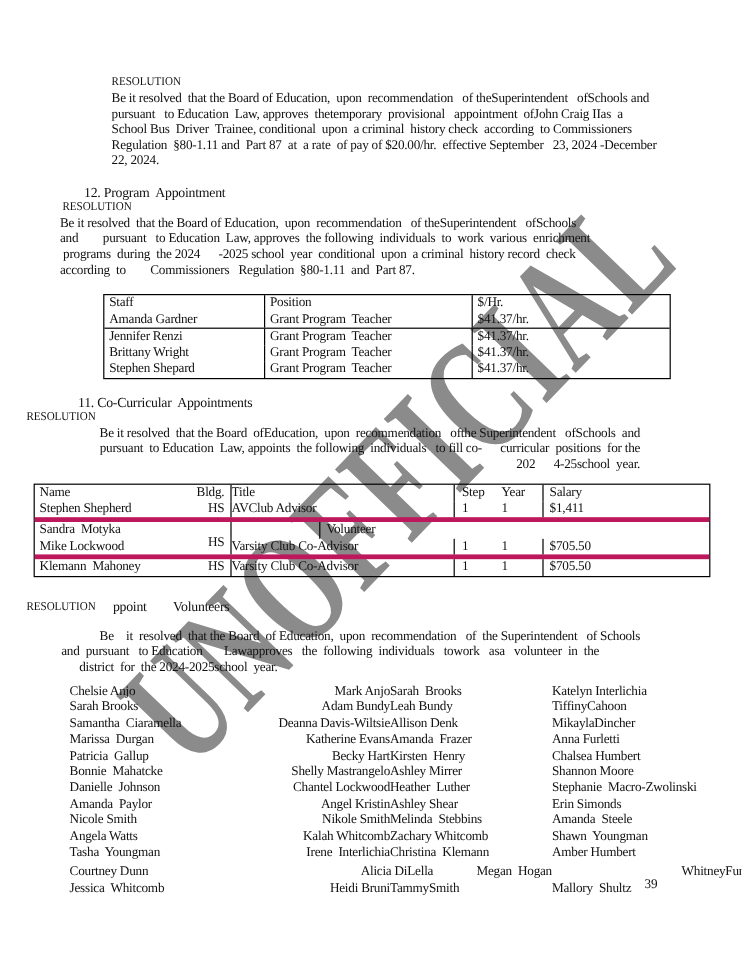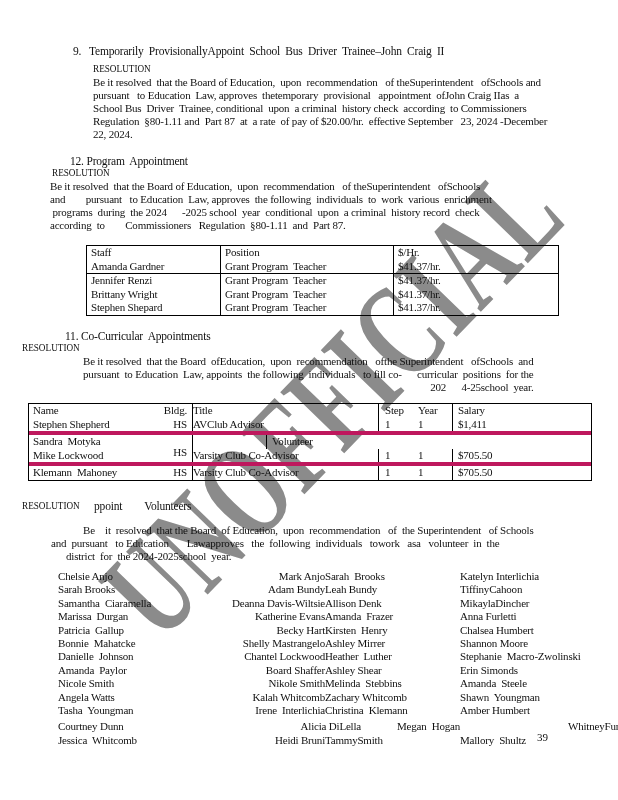--- a/index.html
+++ b/index.html
@@ -55,21 +55,20 @@
 </style>
 </head>
 <body>
 
 <div class="page">
 
   <div class="wm">UNOFFICIAL</div>
 
   <div class="content">
 
-    <div class="abs heading" style="left:73px;top:45px;">9.   Temporarily  ProvisionallyAppoint  School  Bus  Driver  Trainee–John  Craig  II</div>
     <div class="abs res" style="left:93px;top:63px;">RESOLUTION</div>
     <div class="abs body-text" style="left:93px;top:76px;">
       <div class="line">Be it resolved  that the Board of Education,  upon  recommendation   of theSuperintendent   ofSchools and</div>
       <div class="line">pursuant   to Education  Law, approves  thetemporary  provisional   appointment  ofJohn Craig IIas  a</div>
       <div class="line">School Bus  Driver  Trainee, conditional  upon  a criminal  history check  according  to Commissioners</div>
       <div class="line">Regulation  §80-1.11 and  Part 87  at  a rate  of pay of $20.00/hr.  effective September   23, 2024 -December</div>
       <div class="line">22, 2024.</div>
     </div>
 
     <div class="abs heading" style="left:70px;top:155px;">12. Program  Appointment</div>
@@ -237,21 +236,21 @@
           <span class="nc4">Shannon Moore</span>
       </div>
       <div class="nrow">
         <span class="nc1">Danielle  Johnson</span>
           <span class="nc2">Chantel Lockwood</span>
           <span class="nc3">Heather  Luther</span>
           <span class="nc4">Stephanie  Macro-Zwolinski</span>
       </div>
       <div class="nrow">
         <span class="nc1">Amanda  Paylor</span>
-          <span class="nc2">Board Shaffer</span>
+          <span class="nc2">Angel Kristin</span>
           <span class="nc3">Ashley Shear</span>
           <span class="nc4">Erin Simonds</span>
       </div>
       <div class="nrow">
         <span class="nc1">Nicole Smith</span>
           <span class="nc2">Nikole Smith</span>
           <span class="nc3">Melinda  Stebbins</span>
           <span class="nc4">Amanda  Steele</span>
       </div>
       <div class="nrow">

